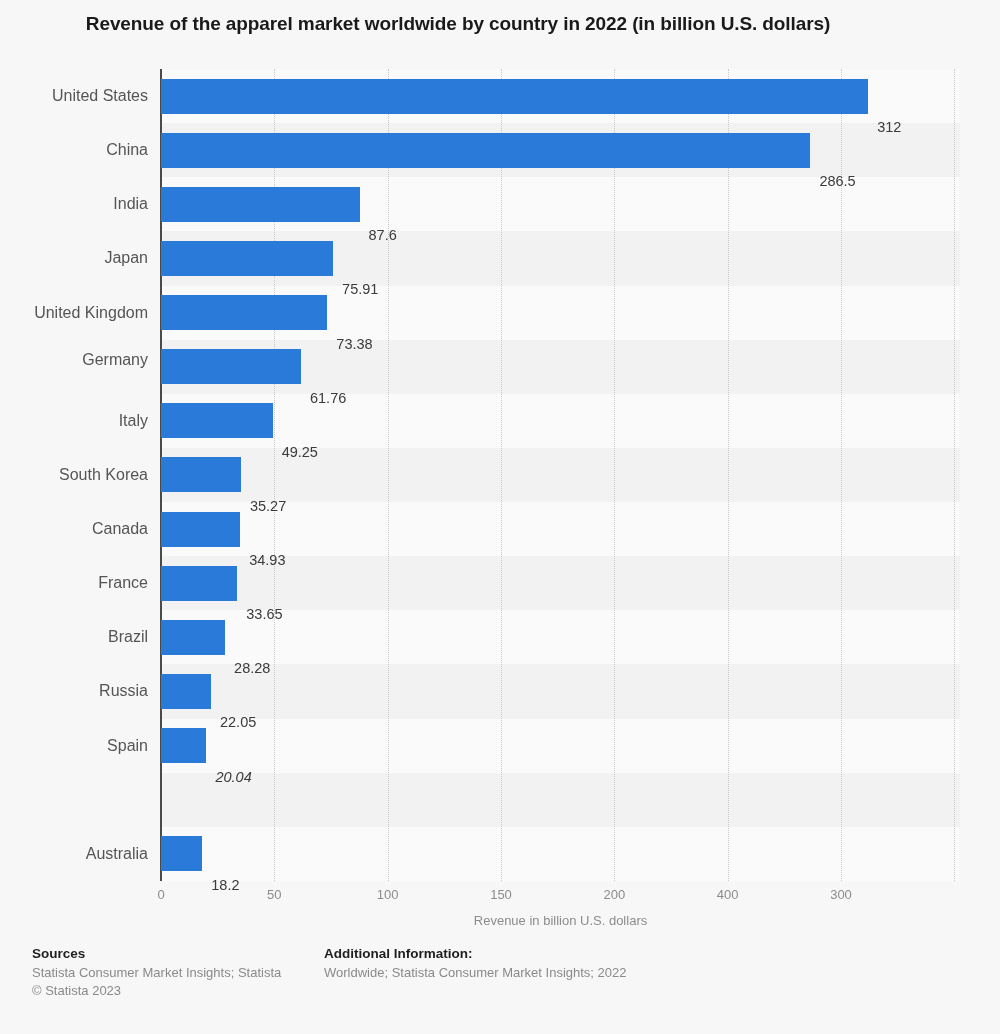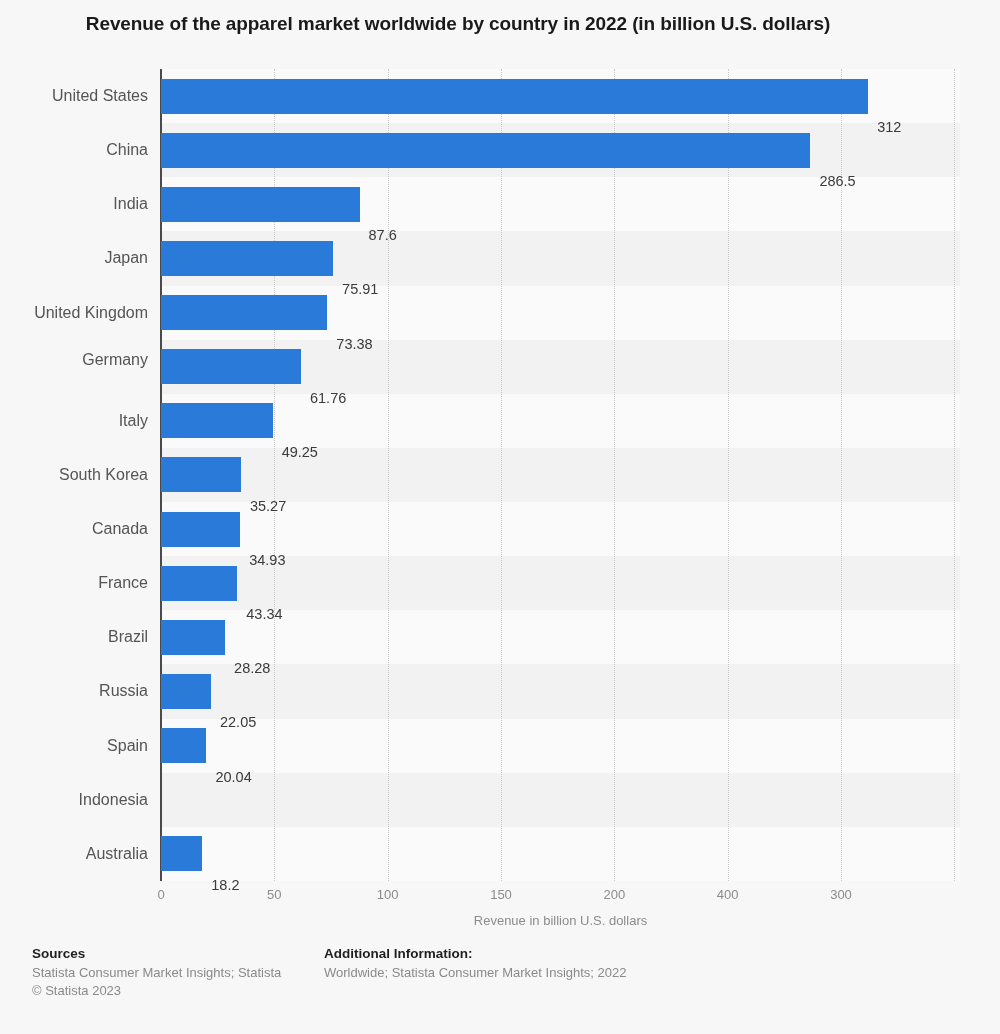--- a/index.html
+++ b/index.html
@@ -259,31 +259,31 @@
       <div class="bar-row" style="top: 378.933px; height: 54.1333px;">
         <div class="bar" title="South Korea: 35.27" style="width: 79.9453px; background: rgb(42, 122, 217);"></div>
         <div class="bar-value" style="left: 88.9453px;">35.27</div>
       </div>
       <div class="bar-row" style="top: 433.067px; height: 54.1333px;">
         <div class="bar" title="Canada: 34.93" style="width: 79.1747px; background: rgb(42, 122, 217);"></div>
         <div class="bar-value" style="left: 88.1747px;">34.93</div>
       </div>
       <div class="bar-row" style="top: 487.2px; height: 54.1333px;">
         <div class="bar" title="France: 33.65" style="width: 76.2733px; background: rgb(42, 122, 217);"></div>
-        <div class="bar-value" style="left: 85.2733px;">43.34</div>
+        <div class="bar-value" style="left: 85.2733px;">33.65</div>
       </div>
       <div class="bar-row" style="top: 541.333px; height: 54.1333px; padding-left: 36px;">
         <div class="bar" title="Brazil: 28.28" style="width: 64.1013px; background: rgb(42, 122, 217);"></div>
         <div class="bar-value" style="left: 73.1013px;">28.28</div>
       </div>
       <div class="bar-row" style="top: 595.467px; height: 54.1333px;">
         <div class="bar" title="Russia: 22.05" style="width: 49.98px; background: rgb(42, 122, 217);"></div>
         <div class="bar-value" style="left: 58.98px;">22.05</div>
       </div>
-      <div class="bar-row" style="top: 649.6px; height: 54.1333px;">
+      <div class="bar-row" style="top: 649.6px; height: 54.1333px; font-style: italic;">
         <div class="bar" title="Spain: 20.04" style="width: 45.424px; background: rgb(42, 122, 217);"></div>
         <div class="bar-value" style="left: 54.424px;">20.04</div>
       </div>
       <div class="bar-row" style="top: 757.867px; height: 54.1333px;">
         <div class="bar" title="Australia: 18.2" style="width: 41.2533px; background: rgb(42, 122, 217);"></div>
         <div class="bar-value" style="left: 50.2533px;">18.2</div>
       </div>
     </div>
 
   <div id="category-labels">
@@ -293,21 +293,20 @@
       <div class="cat-label" style="top: 162.4px; height: 54.1333px; line-height: 54.1333px;">Japan</div>
       <div class="cat-label" style="top: 216.533px; height: 54.1333px; line-height: 54.1333px;">United Kingdom</div>
       <div class="cat-label" style="top: 264px; height: 54.1333px; line-height: 54.1333px; padding-left: 24px;">Germany</div>
       <div class="cat-label" style="top: 324.8px; height: 54.1333px; line-height: 54.1333px; text-align: right;">Italy</div>
       <div class="cat-label" style="top: 433.067px; height: 54.1333px; line-height: 54.1333px;">Canada</div>
       <div class="cat-label" style="top: 378.933px; height: 54.1333px; line-height: 54.1333px;">South Korea</div>
       <div class="cat-label" style="top: 487.2px; height: 54.1333px; line-height: 54.1333px;">France</div>
       <div class="cat-label" style="top: 541.333px; height: 54.1333px; line-height: 54.1333px;">Brazil</div>
       <div class="cat-label" style="top: 595.467px; height: 54.1333px; line-height: 54.1333px;">Russia</div>
       <div class="cat-label" style="top: 649.6px; height: 54.1333px; line-height: 54.1333px;">Spain</div>
-      <div class="cat-label" style="top: 703.733px; height: 54.1333px; line-height: 54.1333px;">Indonesia</div>
       <div class="cat-label" style="top: 757.867px; height: 54.1333px; line-height: 54.1333px;">Australia</div>
     </div>
 
   <div id="x-ticks">
       <div class="x-tick" style="left: 0px;">0</div>
       <div class="x-tick" style="left: 113.333px;">50</div>
       <div class="x-tick" style="left: 226.667px;">100</div>
       <div class="x-tick" style="left: 340px;">150</div>
       <div class="x-tick" style="left: 453.333px;">200</div>
       <div class="x-tick" style="left: 566.667px;">400</div>

